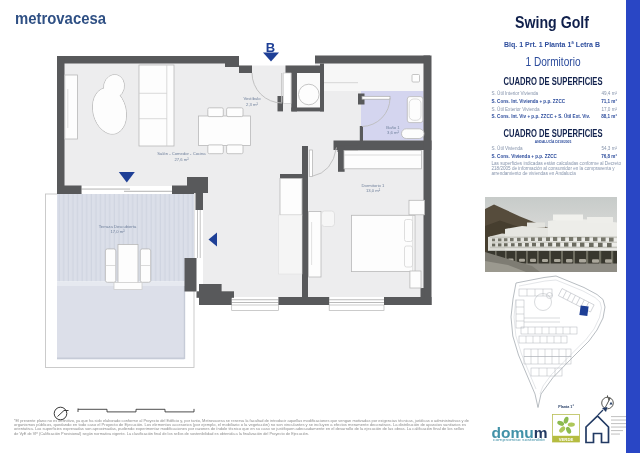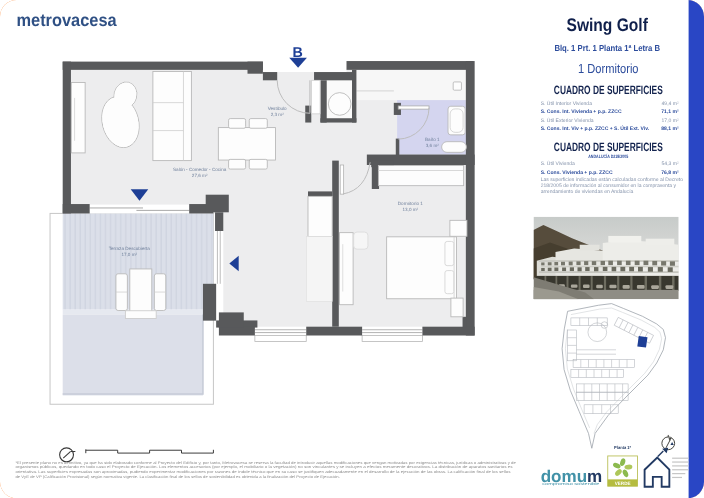--- a/index.html
+++ b/index.html
@@ -1,16 +1,16 @@
 <!DOCTYPE html>
 <html><head>
 <meta charset="utf-8">
 <style>
 html,body{margin:0;padding:0;background:#ffffff;}
-#page{position:relative;width:640px;height:453px;overflow:hidden;background:#f97316;font-family:"Liberation Sans",sans-serif;border-radius:15px;}
+#page{position:relative;width:640px;height:453px;overflow:hidden;background:#f97316;font-family:"Liberation Sans",sans-serif;}
 svg{position:absolute;left:0;top:0;}
 </style>
 </head>
 <body>
 
 <div id="page">
 <svg width="640" height="453" viewBox="0 0 640 453" font-family="Liberation Sans, sans-serif">
 <defs>
 <pattern id="deck" width="4.6" height="8" patternUnits="userSpaceOnUse">
 <rect width="4.6" height="8" fill="#dbdfe9"></rect>

